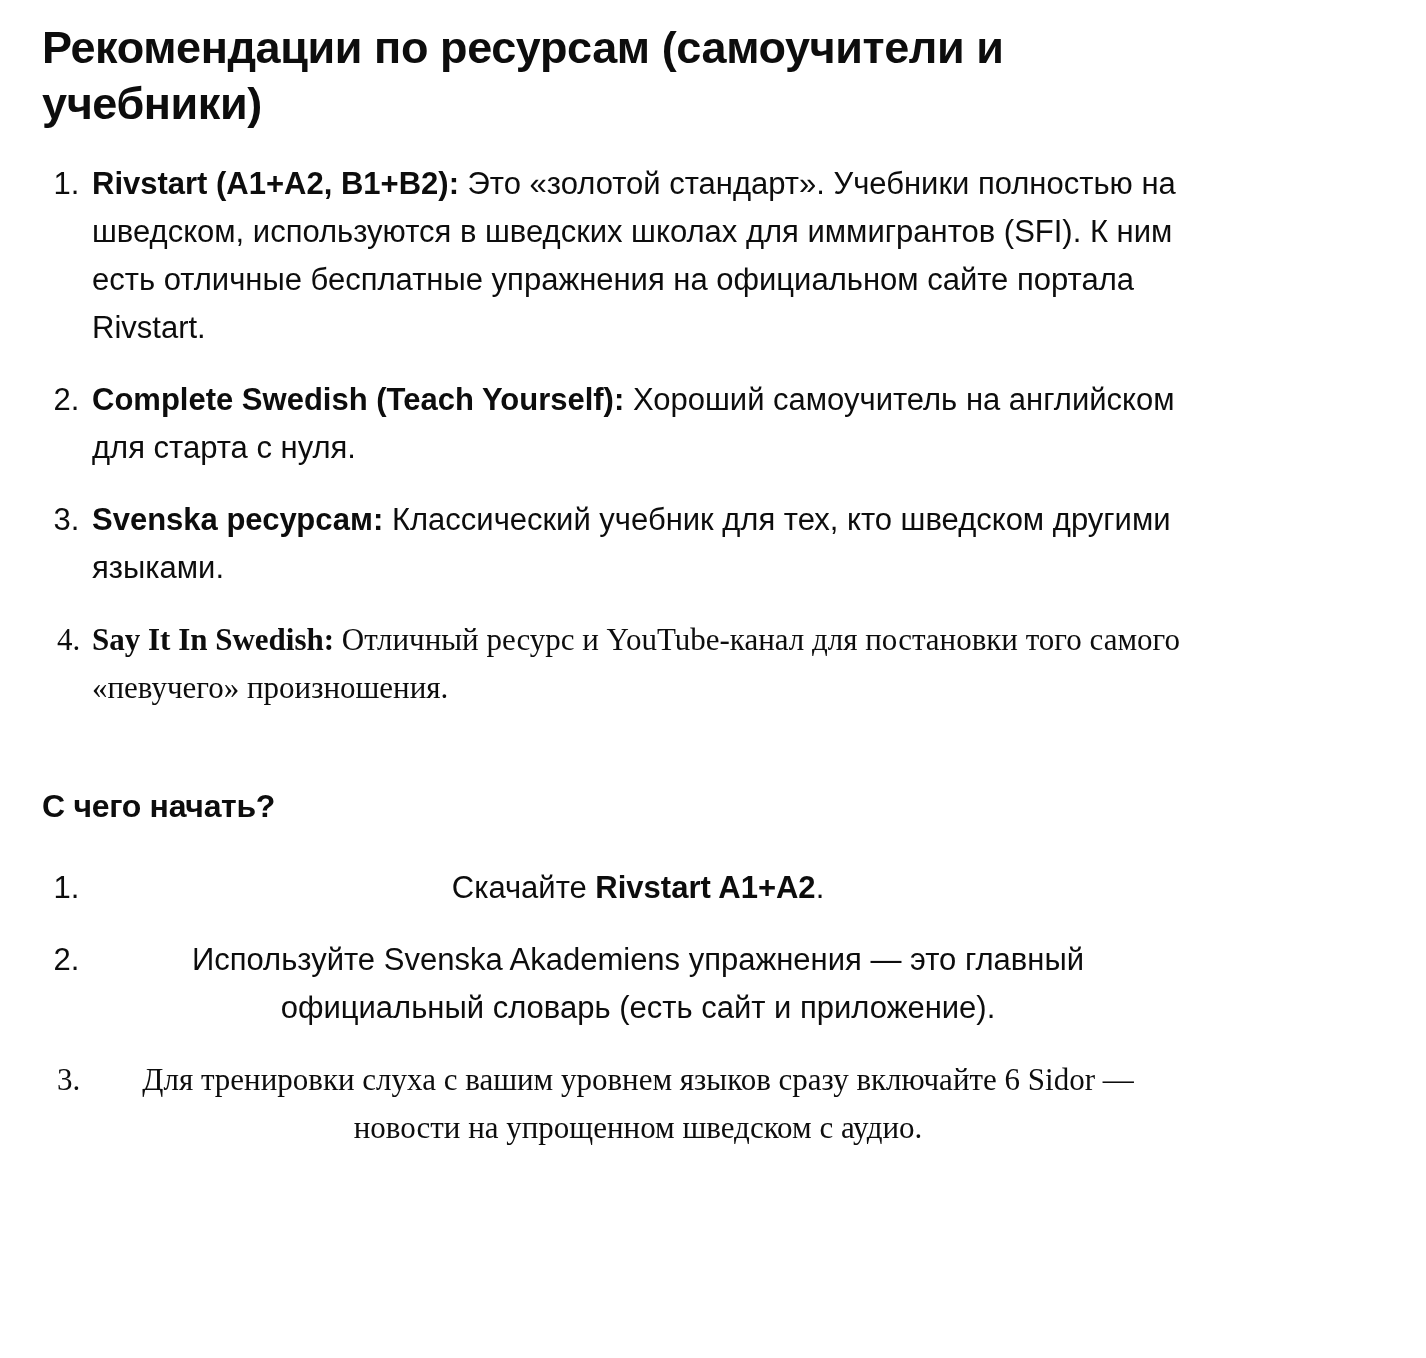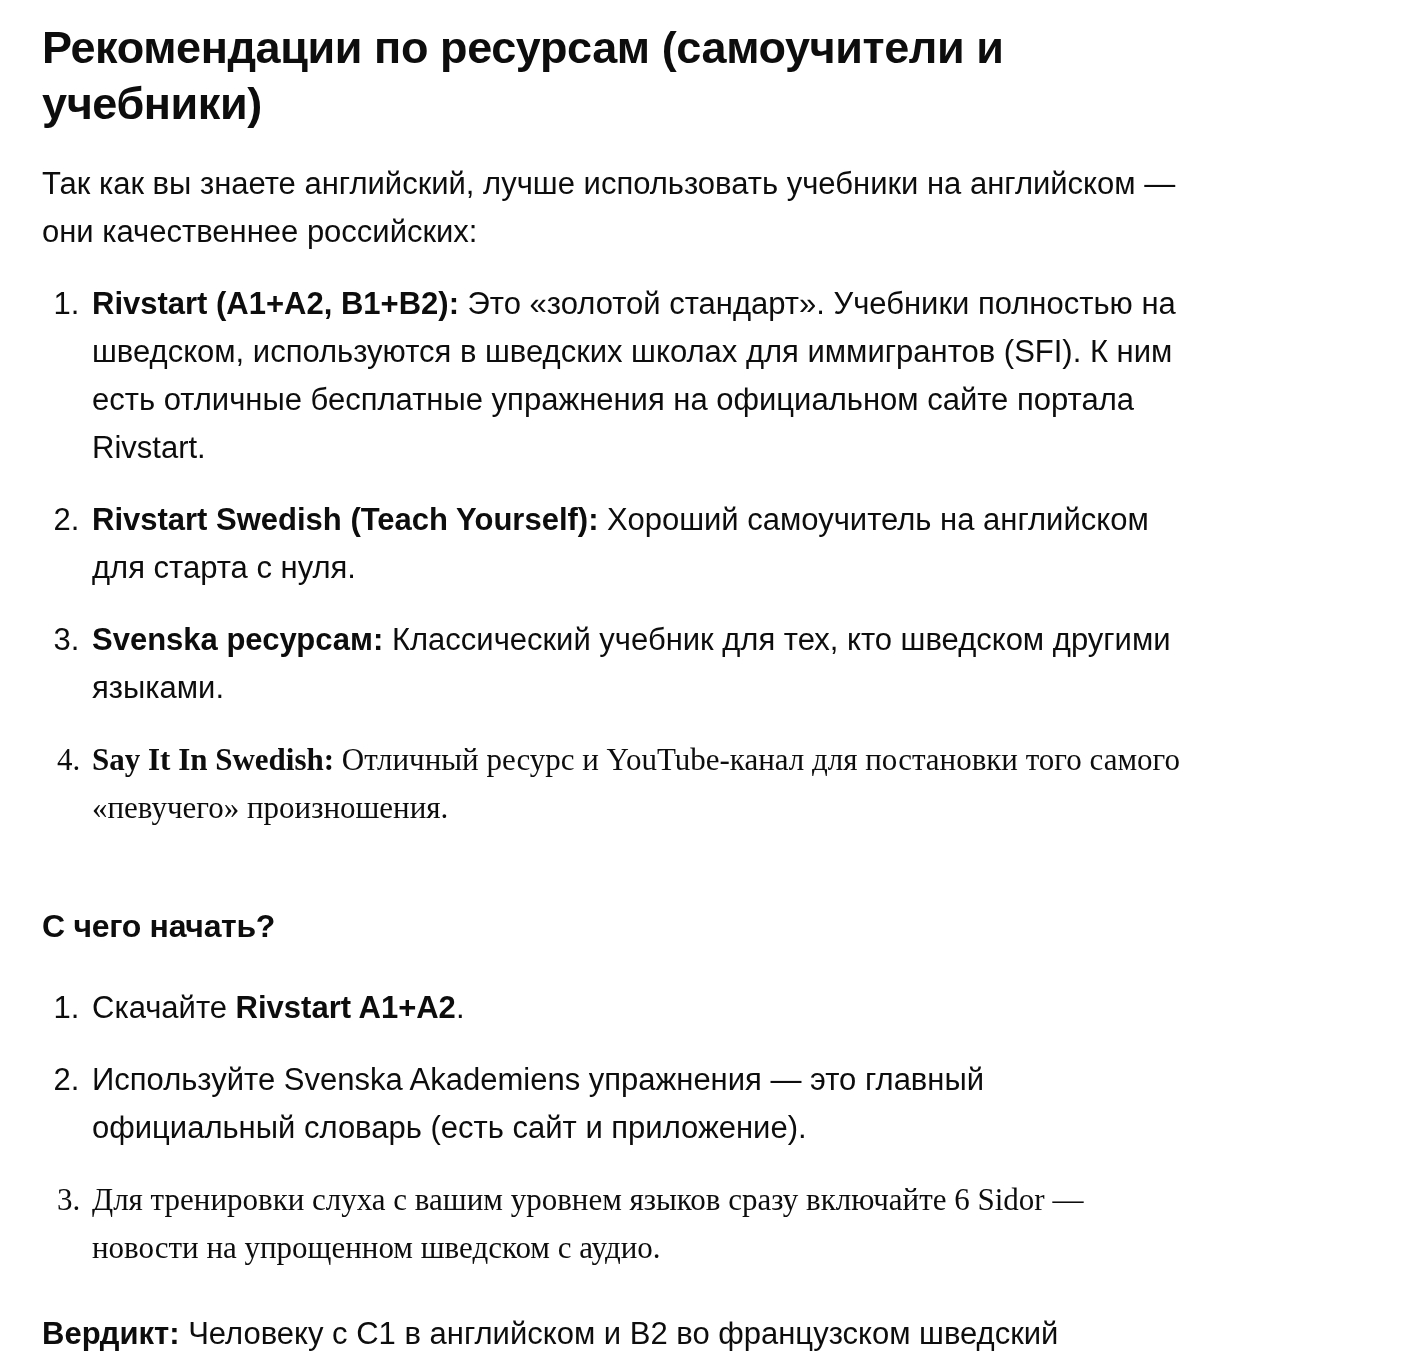--- a/index.html
+++ b/index.html
@@ -33,20 +33,21 @@
     margin: 0;
   }
   ol.num-list {
     font-size: 31px;
     line-height: 48px;
     margin: 24px 0 0 0;
     padding: 0 0 0 46px;
   }
   ol.num-list.steps {
     margin-top: 34px;
+    text-align: center;
   }
   ol.num-list li {
     margin: 0 0 24px 0;
     padding-left: 4px;
   }
   ol.num-list li:last-child {
     margin-bottom: 0;
     font-family: Liberation Serif, serif;
   }
   h2.section-title {
@@ -63,28 +64,27 @@
   }
   strong { font-weight: 700; }
 </style>
 </head>
 <body>
 
 <div class="page">
 
   <h1 class="doc-title">Рекомендации по ресурсам (самоучители и учебники)</h1>
 
-  <p class="intro">Так как вы знаете английский, лучше использовать учебники на английском — они качественнее российских:</p>
 
   <ol class="num-list resources">
     <li>
       <strong>Rivstart (A1+A2, B1+B2):</strong><span> Это «золотой стандарт». Учебники полностью на шведском, используются в шведских школах для иммигрантов (SFI). К ним есть отличные бесплатные упражнения на официальном сайте портала Rivstart.</span>
     </li>
     <li>
-      <strong>Rivstart Swedish (Teach Yourself):</strong><span> Хороший самоучитель на английском для старта с нуля.</span>
+      <strong>Complete Swedish (Teach Yourself):</strong><span> Хороший самоучитель на английском для старта с нуля.</span>
     </li>
     <li>
       <strong>Svenska ресурсам:</strong><span> Классический учебник для тех, кто шведском другими языками.</span>
     </li>
     <li>
       <strong>Say It In Swedish:</strong><span> Отличный ресурс и YouTube-канал для постановки того самого «певучего» произношения.</span>
     </li>
   </ol>
 
   <h2 class="section-title">С чего начать?</h2>
@@ -94,17 +94,14 @@
       <span>Скачайте </span><strong>Rivstart A1+A2</strong><span>.</span>
     </li>
     <li>
       <span>Используйте Svenska Akademiens упражнения — это главный официальный словарь (есть сайт и приложение).</span><strong></strong><span></span>
     </li>
     <li>
       <span>Для тренировки слуха с вашим уровнем языков сразу включайте 6 Sidor — новости на упрощенном шведском с аудио.</span><strong></strong><span></span>
     </li>
   </ol>
 
-  <p class="verdict">
-    <strong>Вердикт:</strong><span> Человеку с C1 в английском и B2 во французском шведский покажется «прогулкой в парке» после того, как вы привыкните к произношению гласных (их там 9 штук, и они коварные).</span>
-  </p>
 
 </div>
 
 </body></html>

